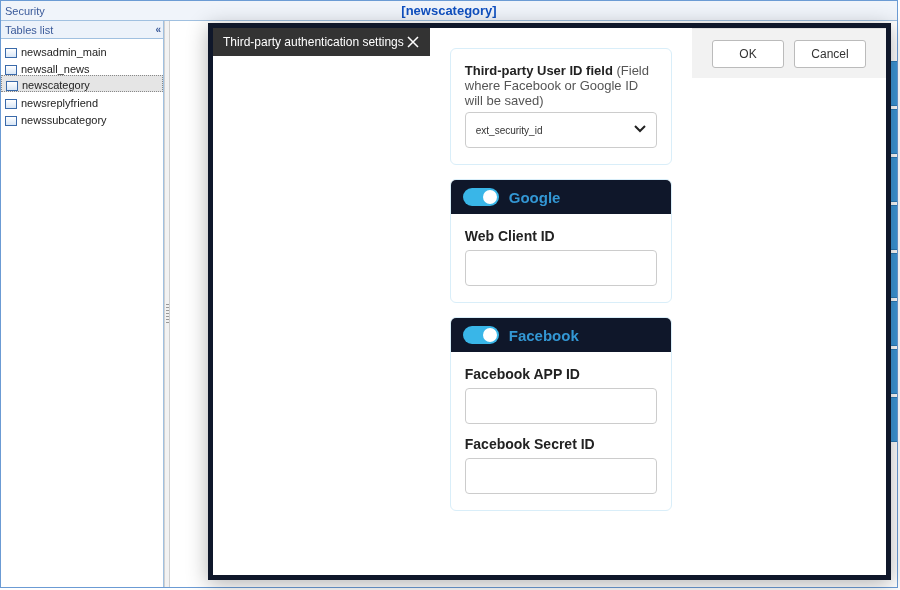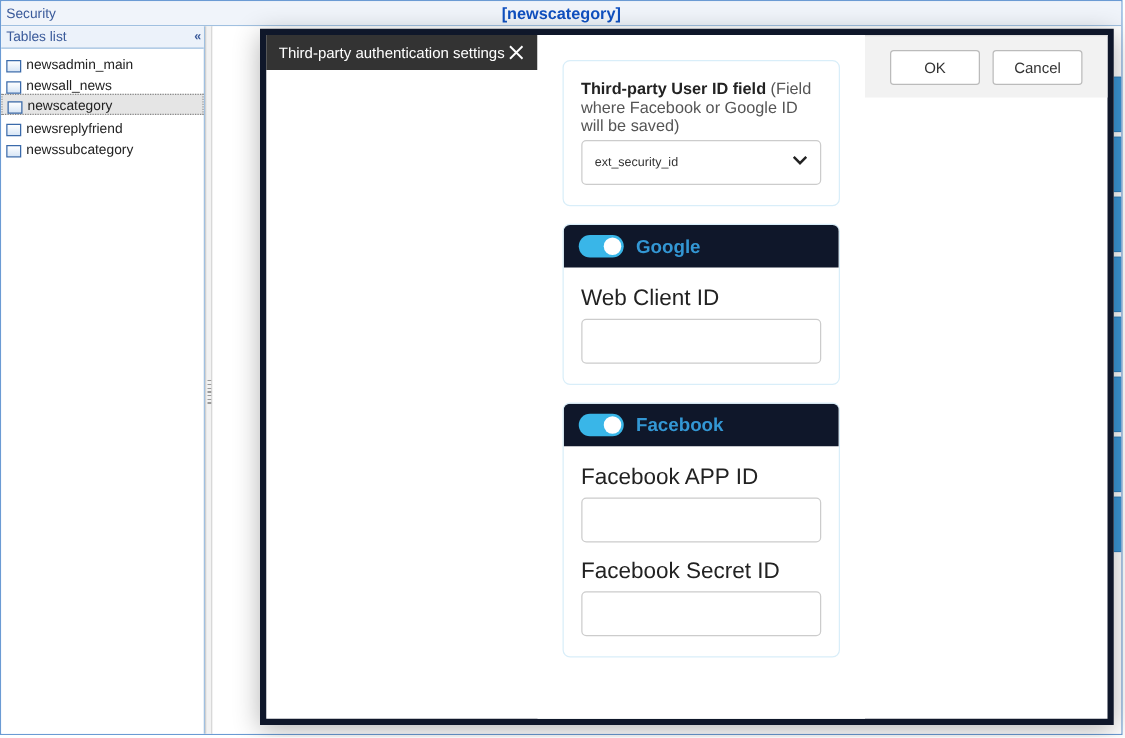--- a/index.html
+++ b/index.html
@@ -49,21 +49,21 @@
   .text-input, .select-input { width:100%; height:36px; border:1px solid #ccc; border-radius:4px; padding:0 10px; font-size:10px; color:#333; background:#fff;}
   .select-input { appearance:none; padding-right:30px;}
   .select-caret { position:absolute; right:10px; top:50%; transform:translateY(-50%); pointer-events:none;}
   .select-caret svg{width:14px;height:14px;}
   
   .toggle { width:36px; height:18px; background:#39b6e8; border-radius:10px; position:relative; cursor:pointer; flex-shrink:0;}
   .toggle::after{content:""; position:absolute; right:2px; top:2px; width:14px; height:14px; background:#fff; border-radius:50%;}
   
   .fld { margin-bottom:12px; }
   .fld:last-child{margin-bottom:0;}
-  .fld-label{ font-size:18px; font-weight:normal; color:#222; margin-bottom:6px; display:block;}
+  .fld-label{ font-size:14px; font-weight:bold; color:#222; margin-bottom:6px; display:block;}
   
   .dialog-footer { height:50px; background:#f2f2f2; border-top:1px solid #e0e0e0; display:flex; align-items:center; justify-content:center; gap:10px; padding:0 20px;}
   .btn { min-width:72px; height:28px; border:1px solid #bbb; background:#fff; border-radius:3px; font-size:12px; color:#333; cursor:pointer; padding:0 14px;}
 </style>
 </head>
 <body>
 
 <div class="app-frame">
   <div class="top-bar">
     <span class="top-bar-left">Security</span>

